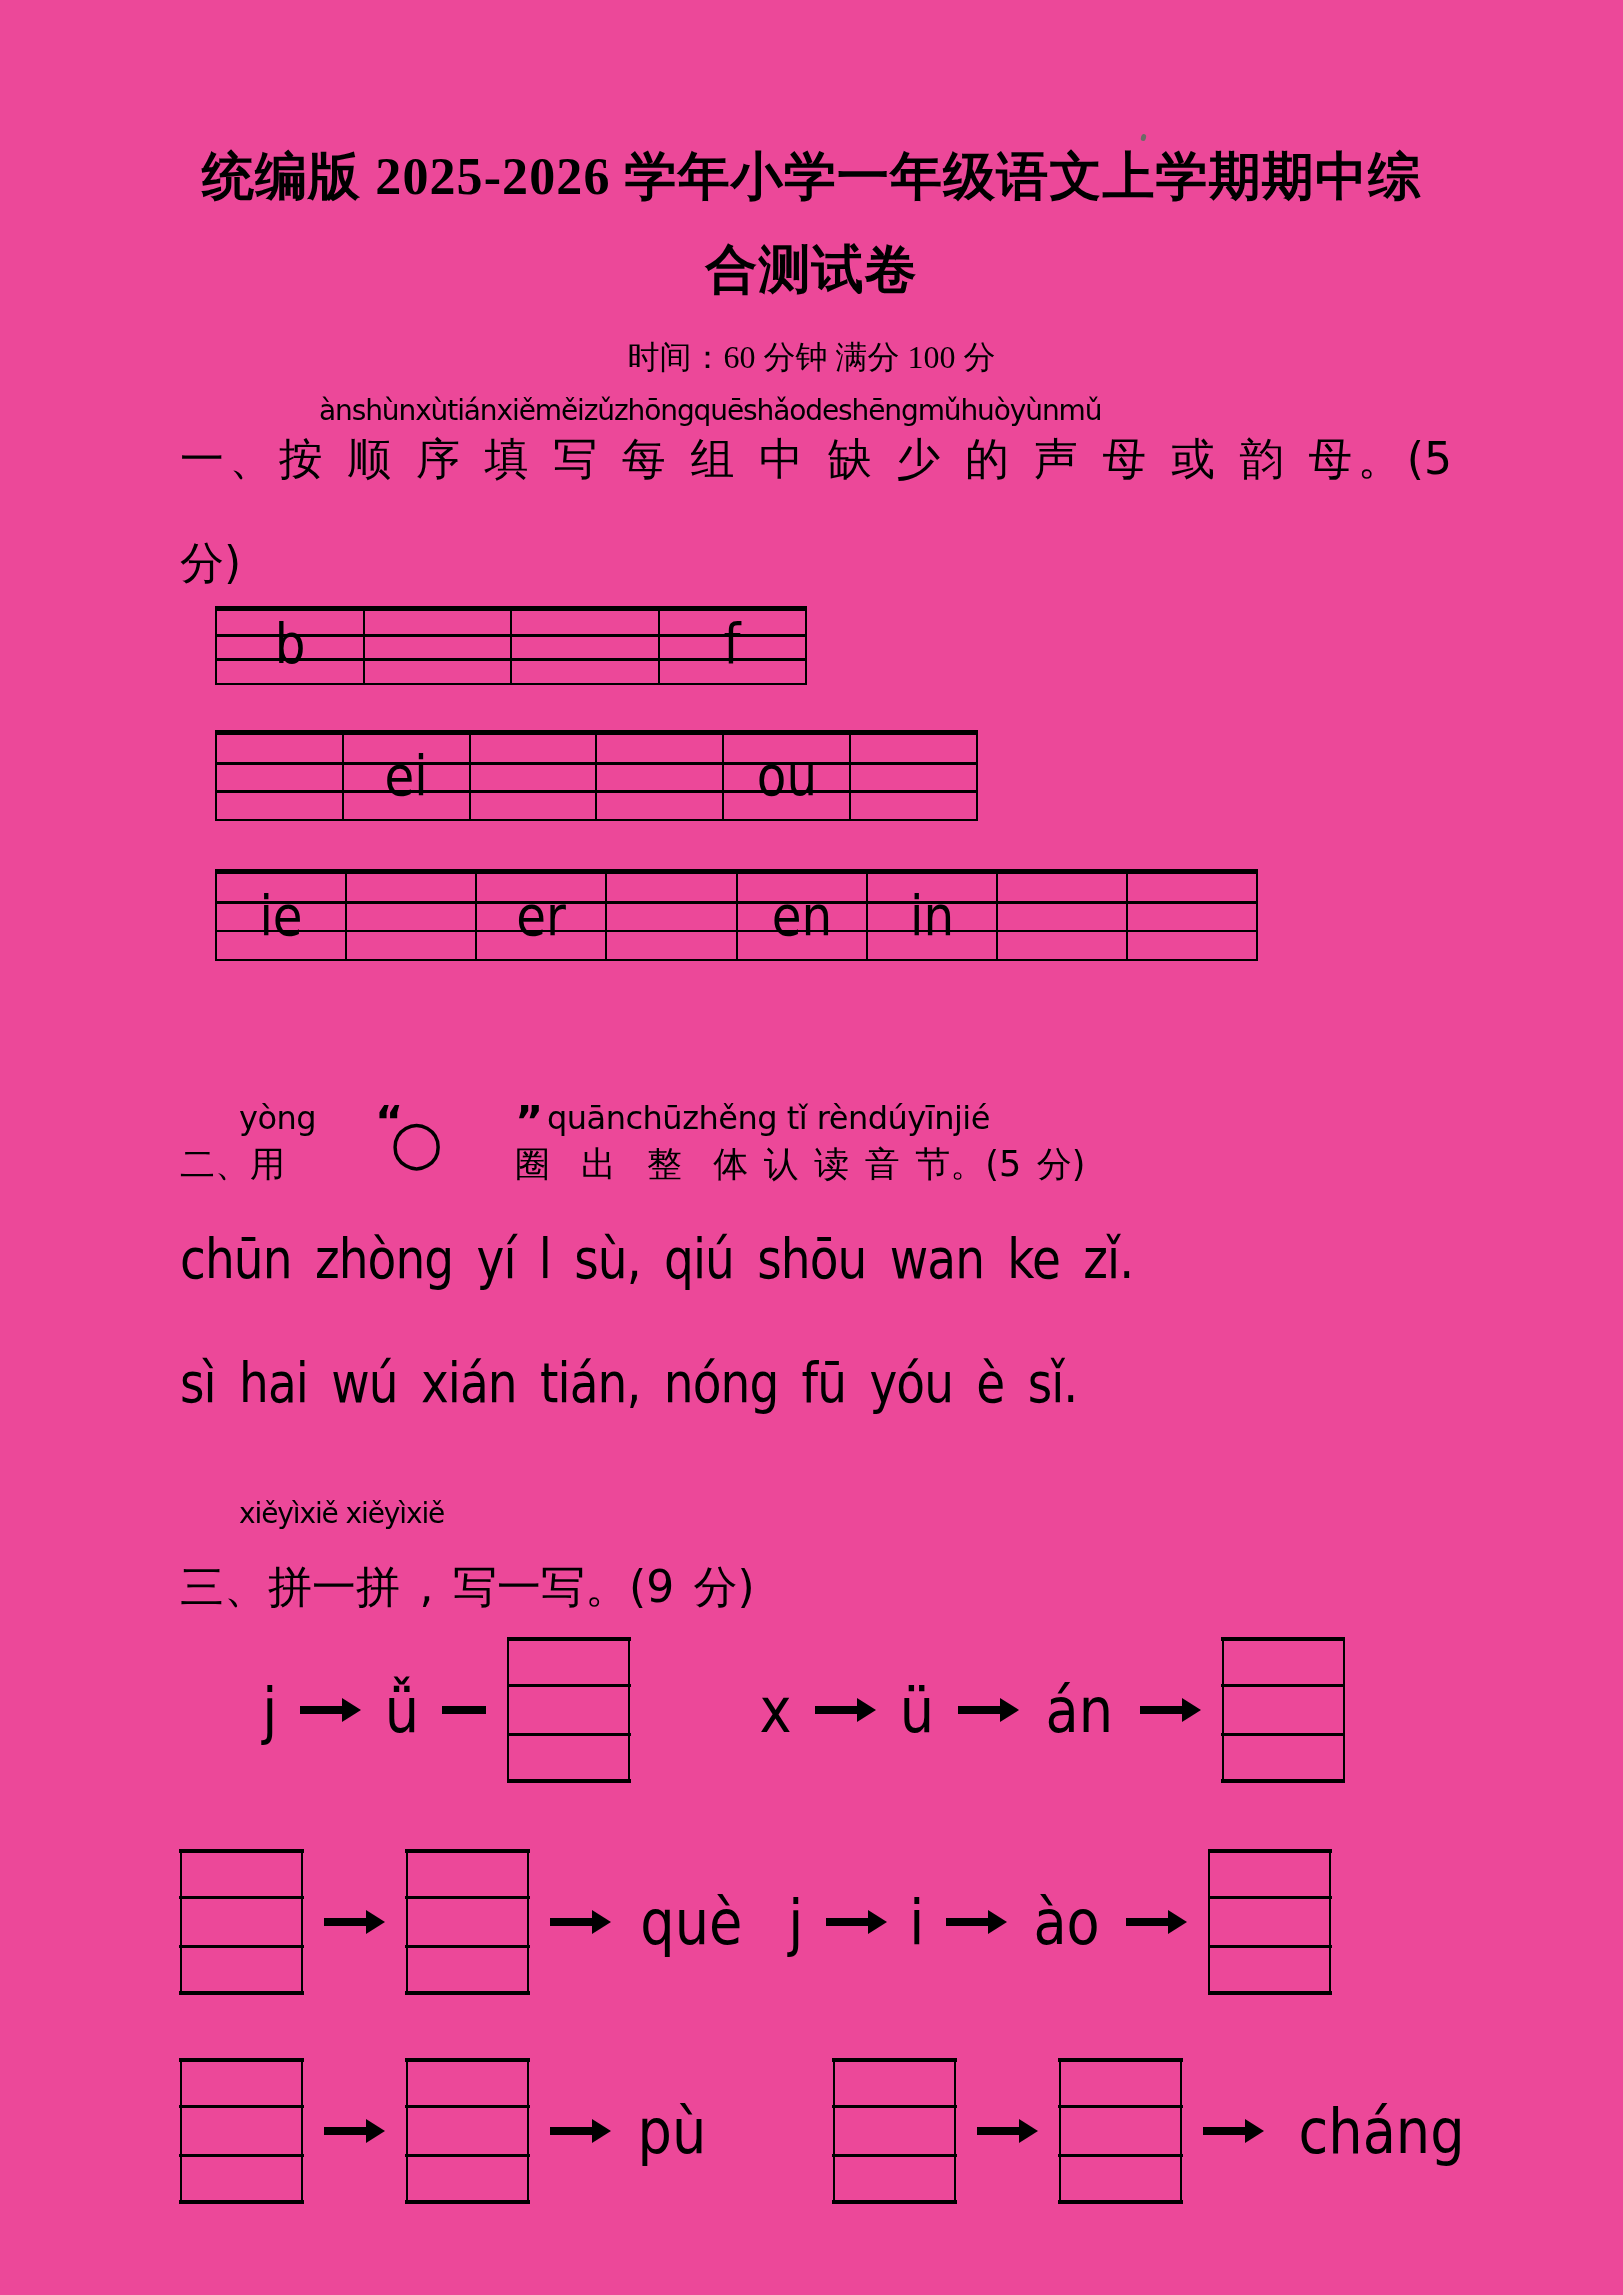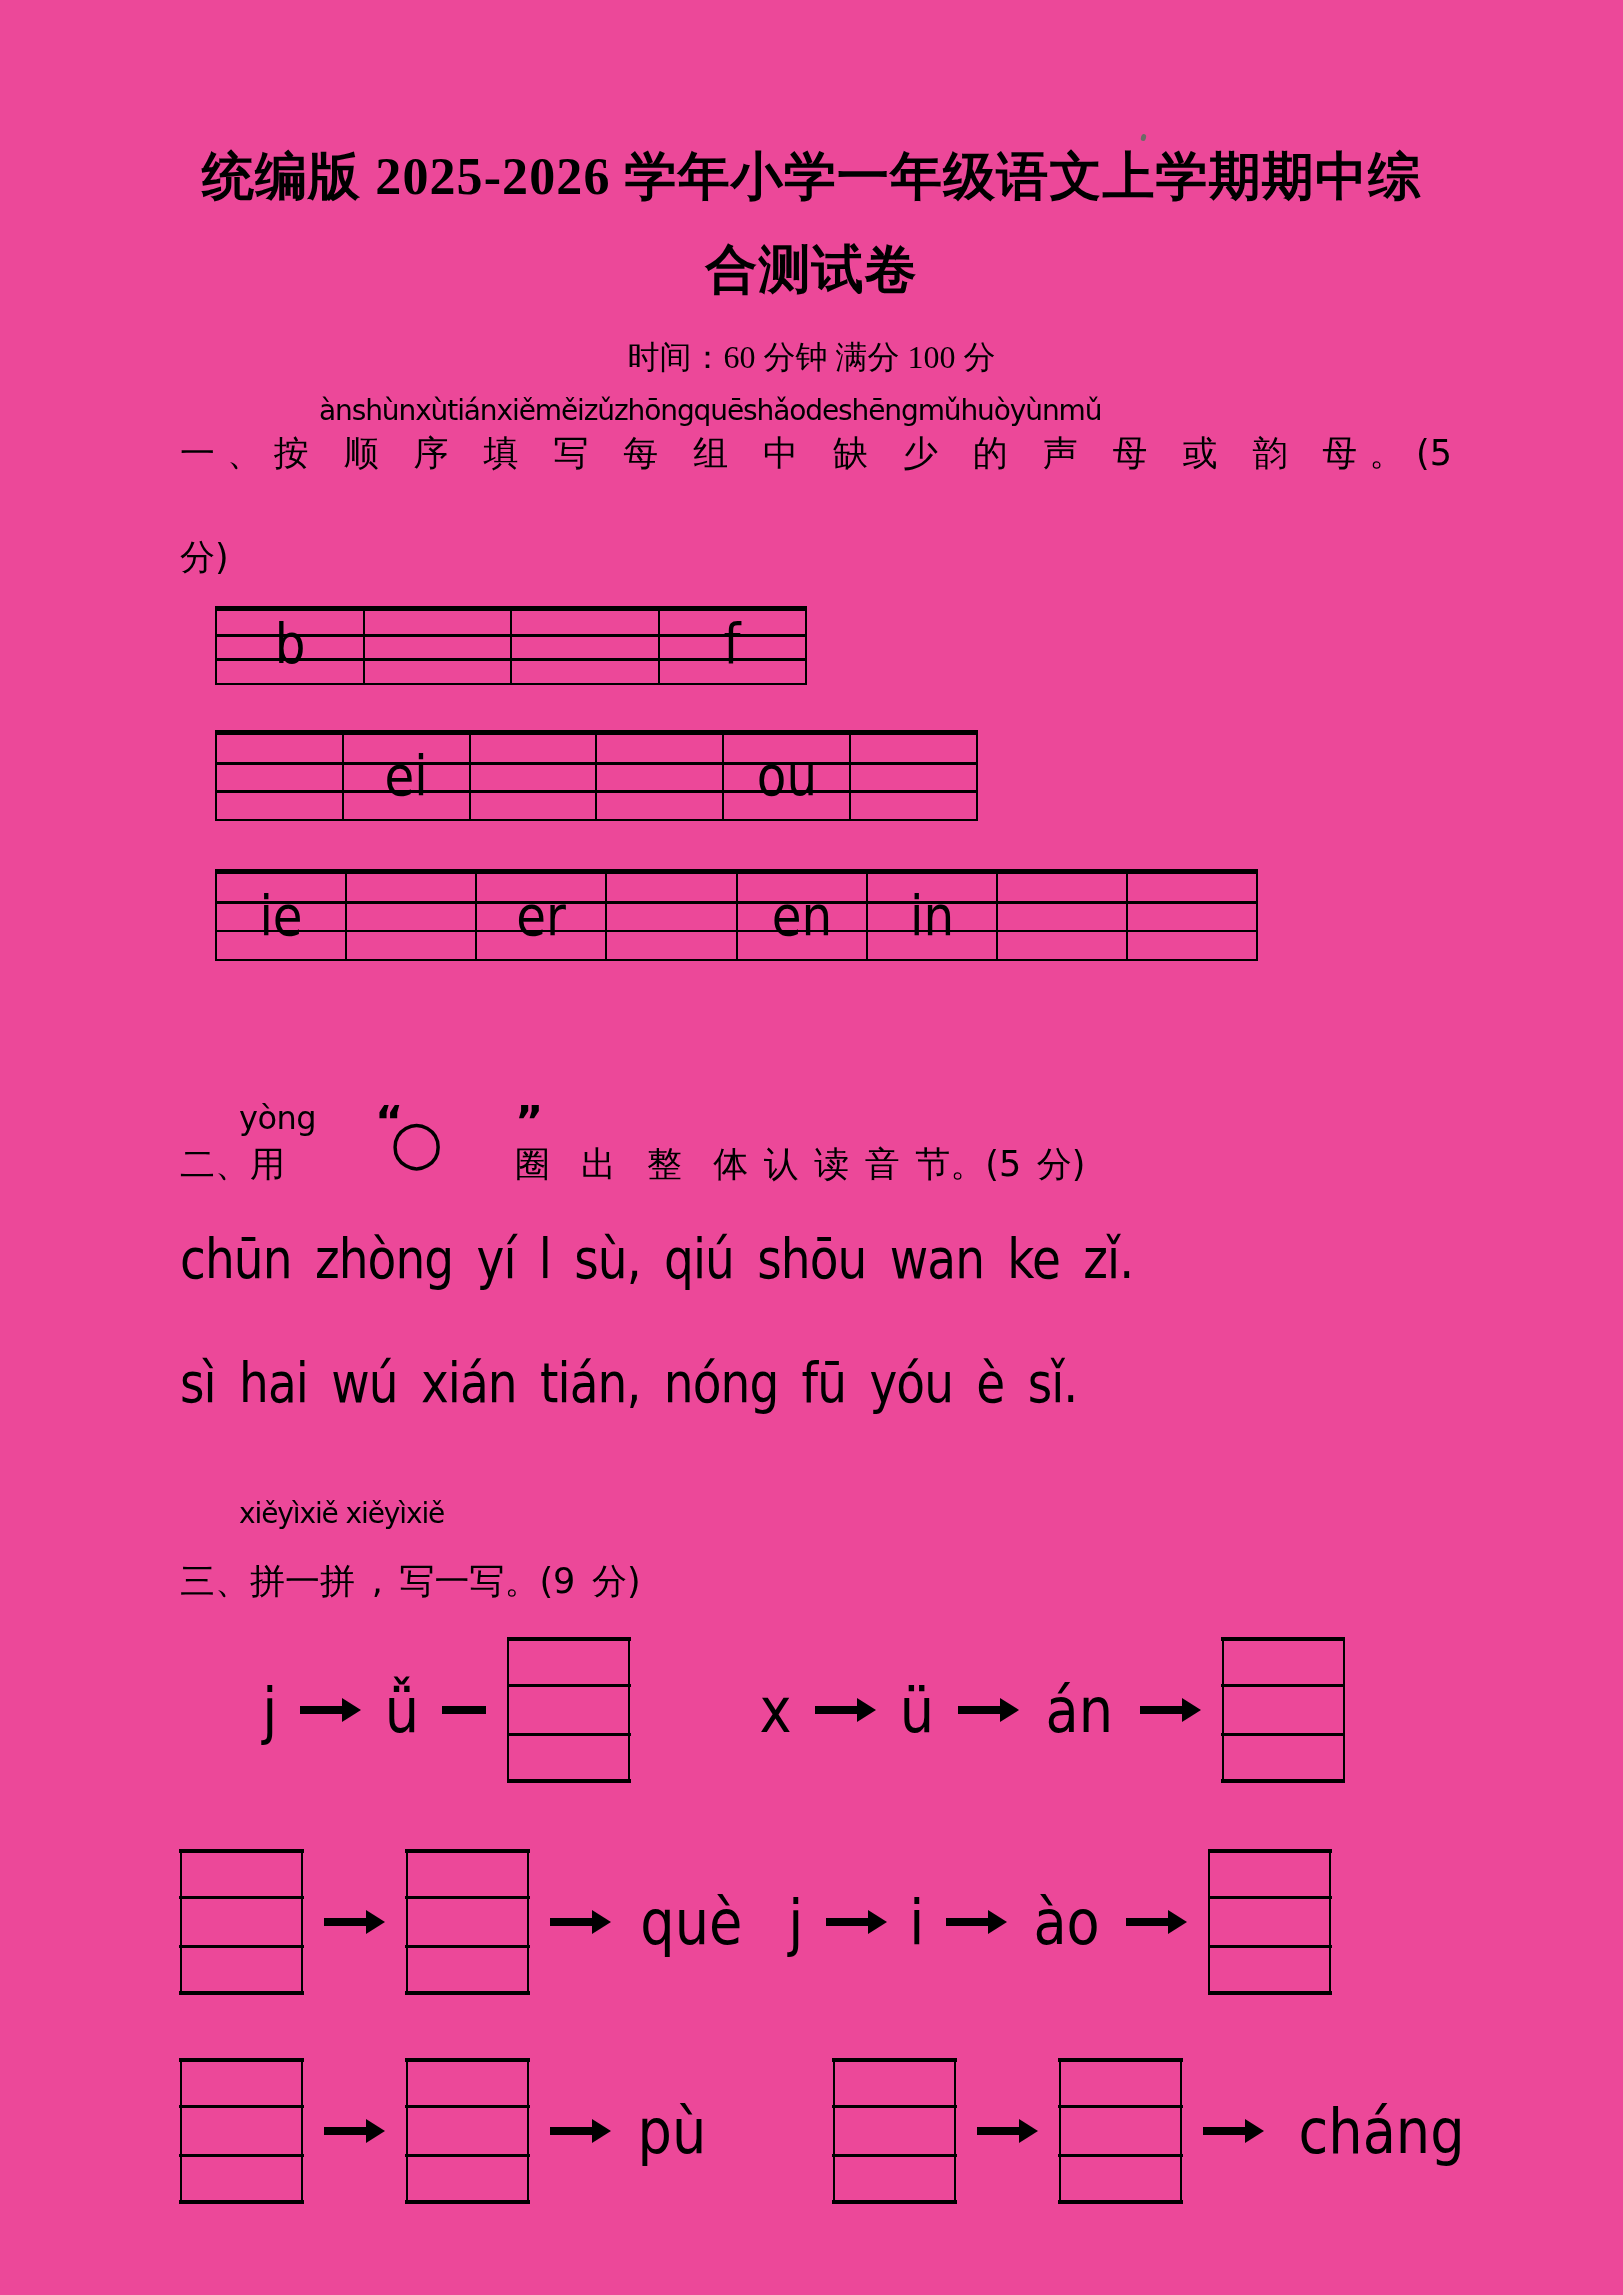--- a/index.html
+++ b/index.html
@@ -14,21 +14,21 @@
          font-size:52px;line-height:1.1;letter-spacing:1.1px;}
   .t1{top:148px;}
   .t2{top:241px;}
   .meta{position:absolute;left:0;top:336px;width:100%;text-align:center;
         font-family:"Liberation Serif","DejaVu Serif",serif;font-size:32px;}
 
   .pyline{position:absolute;font-size:28px;letter-spacing:-1.1px;white-space:pre;}
   .s1py{left:319px;top:394px;}
   .s3py{left:239px;top:1497px;}
 
-  .hzline{position:absolute;font-size:35px;white-space:pre;}
+  .hzline{position:absolute;font-size:44px;white-space:pre;}
   .s1hz{left:180px;top:430px;width:1272px;white-space:normal;
         text-align:justify;text-align-last:justify;}
   .s1hz2{left:180px;top:534px;}
   .s3hz{left:180px;top:1532px;word-spacing:5.5px;margin-top:26px;}
 
   
   .ptable{position:absolute;display:flex;border:2.7px solid #000;border-top-width:5.5px;
           box-sizing:border-box;}
   .t-1{left:215px;top:606px;width:592px;height:79px;}
   .t-2{left:215px;top:730px;width:763px;height:91px;}
@@ -177,20 +177,21 @@
       <div class="gcell">
         <div class="guide g1"></div>
         <div class="guide g2"></div>
       </div>
     </div>
 
   <div class="s2py">
     <span class="abs" style="left:239px">yòng</span>
     <span class="abs quote" style="left:375px">“</span>
     <span class="abs quote" style="left:515px">”</span>
+    <span class="abs" style="left:547px">quānchūzhěng tǐ rèndúyīnjié</span>
   </div>
   <span class="circle">○</span>
   <div class="s2hz">
     <span class="abs" style="left:180px">二、用</span>
     <span class="abs" style="left:515px">圈  出  整  体 认 读 音 节。(5 分)</span>
   </div>
 
   <div class="sentence sA">chūn zhòng yí l sù, qiú shōu wan ke zǐ.</div>
   <div class="sentence sB">sì hai wú xián tián, nóng fū yóu è sǐ.</div>
 

